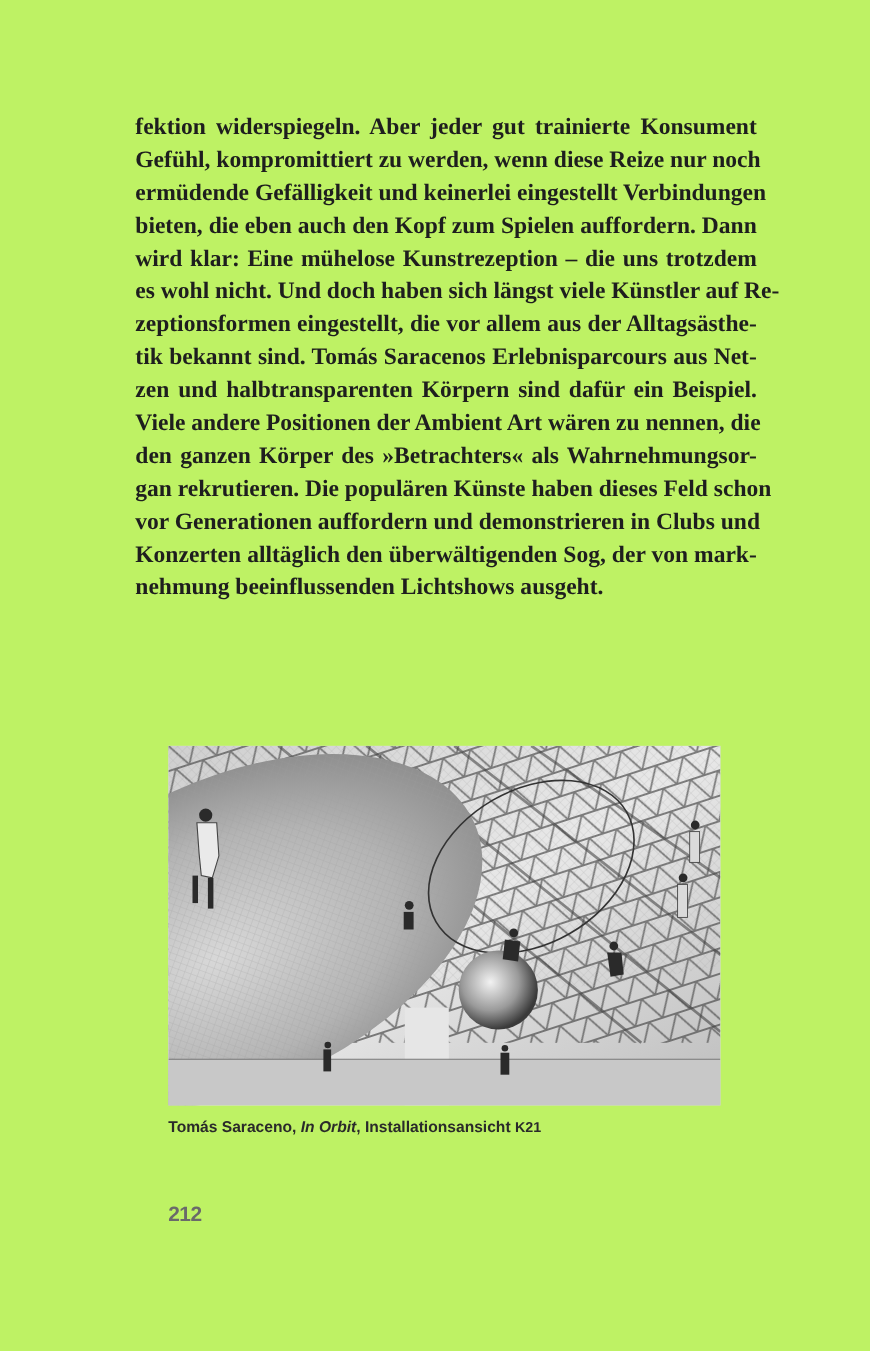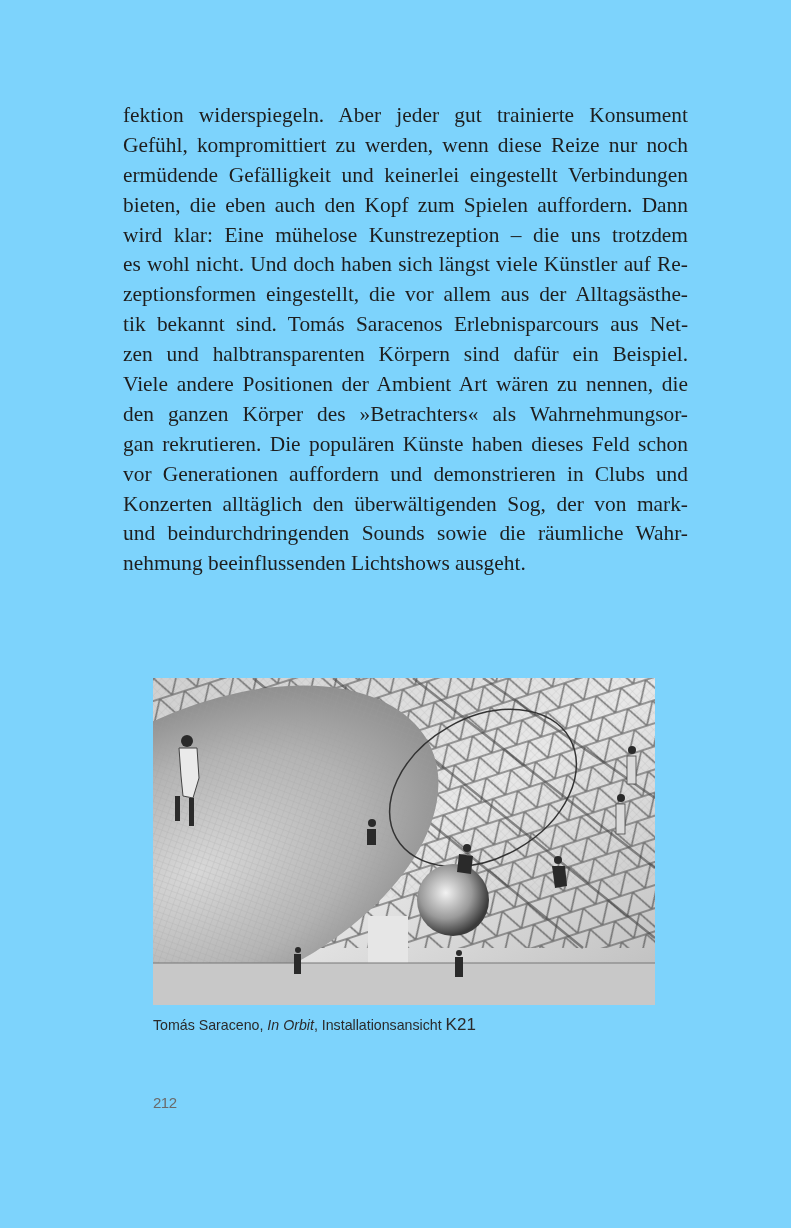--- a/index.html
+++ b/index.html
@@ -1,17 +1,17 @@
 <!DOCTYPE html>
 <html><head>
   <meta charset="utf-8">
   <style>
     html, body { margin: 0; padding: 0; background: #ffffff; }
     body { width: 791px; height: 1228px; position: relative; overflow: hidden; }
-    .page { position: absolute; left: 0; top: 0; width: 791px; height: 1228px; background: #7dd3fc; }
+    .page { position: absolute; left: 0; top: 0; width: 791px; height: 1228px; background: #bef264; font-weight: bold; }
     .body-text {
       position: absolute; left: 123px; top: 101px; width: 565px;
       font-family: "Liberation Serif", "DejaVu Serif", serif;
       font-size: 21.4px; line-height: 29.9px; color: #1e1e1e;
     }
     .body-text .line {
       display: block; white-space: nowrap;
       text-align: justify; text-align-last: justify;
       height: 29.9px;
     }
@@ -19,26 +19,26 @@
     .figure {
       position: absolute; left: 153px; top: 678px; width: 502px; height: 327px;
       background: #d9d9d9; overflow: hidden;
     }
     .figure svg { display: block; width: 100%; height: 100%; }
     .caption {
       position: absolute; left: 153px; top: 1015px; width: 520px;
       font-family: "Liberation Sans", "DejaVu Sans", sans-serif;
       font-size: 14.2px; line-height: 20px; color: #2a2a2a;
     }
-    .caption .num { font-size: 17px; }
+    .caption .num { font-size: 13px; }
     .caption em { font-style: italic; }
     .folio {
       position: absolute; left: 153px; top: 1094px;
       font-family: "Liberation Sans", "DejaVu Sans", sans-serif;
-      font-size: 15px; color: #6a6a6a; letter-spacing: -0.5px; text-align: right;
+      font-size: 19px; color: #6a6a6a; letter-spacing: -0.5px; text-align: right;
     }
   </style>
 </head>
 <body>
 
 <div class="page">
 
   <div class="body-text">
     <span class="line">fektion widerspiegeln. Aber jeder gut trainierte Konsument</span>
     <span class="line">Gefühl, kompromittiert zu werden, wenn diese Reize nur noch</span>
@@ -47,21 +47,20 @@
     <span class="line">wird klar: Eine mühelose Kunstrezeption – die uns trotzdem</span>
     <span class="line">es wohl nicht. Und doch haben sich längst viele Künstler auf Re-</span>
     <span class="line">zeptionsformen eingestellt, die vor allem aus der Alltagsästhe-</span>
     <span class="line">tik bekannt sind. Tomás Saracenos Erlebnisparcours aus Net-</span>
     <span class="line">zen und halbtransparenten Körpern sind dafür ein Beispiel.</span>
     <span class="line">Viele andere Positionen der Ambient Art wären zu nennen, die</span>
     <span class="line">den ganzen Körper des »Betrachters« als Wahrnehmungsor-</span>
     <span class="line">gan rekrutieren. Die populären Künste haben dieses Feld schon</span>
     <span class="line">vor Generationen auffordern und demonstrieren in Clubs und</span>
     <span class="line">Konzerten alltäglich den überwältigenden Sog, der von mark-</span>
-    <span class="line">und beindurchdringenden Sounds sowie die räumliche Wahr-</span>
     <span class="line last">nehmung beeinflussenden Lichtshows ausgeht.</span>
   </div>
 
   <div class="figure" role="img" aria-label="Black-and-white photograph of Tomás Saraceno's installation In Orbit: people climbing on a suspended net beneath a glass-and-steel lattice dome, with large reflective spheres hanging in the net">
     <svg viewBox="0 0 502 327" preserveAspectRatio="none">
       <defs>
         <linearGradient id="sky" x1="0" y1="0" x2="1" y2="1">
           <stop offset="0" stop-color="#cfcfcf"></stop>
           <stop offset="0.5" stop-color="#e8e8e8"></stop>
           <stop offset="1" stop-color="#bdbdbd"></stop>

